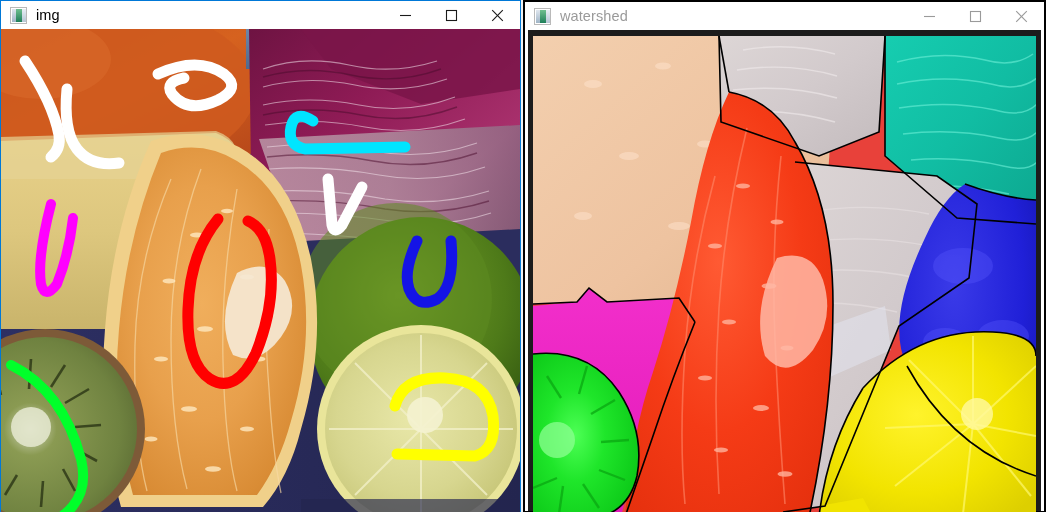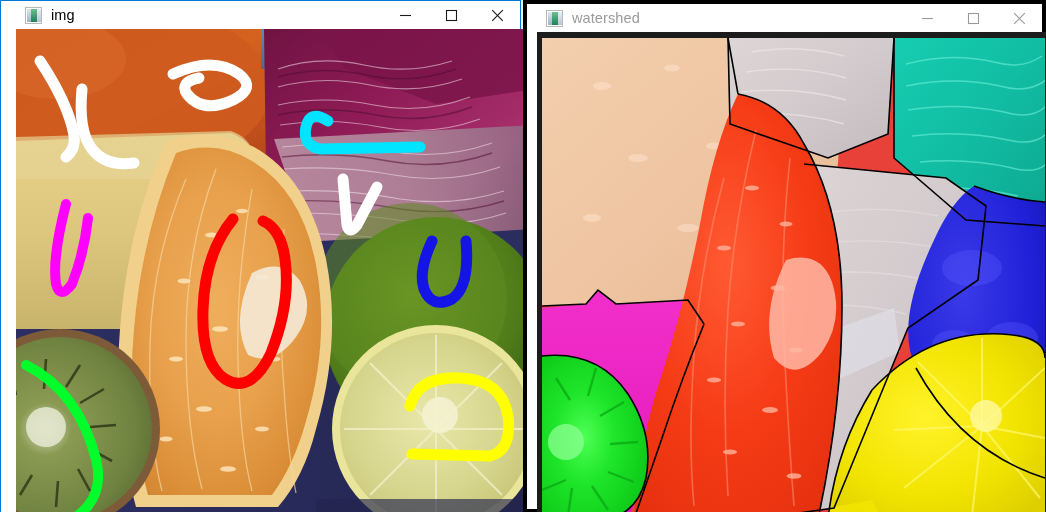--- a/index.html
+++ b/index.html
@@ -2,39 +2,39 @@
 <html><head>
 <meta charset="utf-8">
 <style>
   html,body{margin:0;padding:0;background:#ffffff;}
   body{width:1046px;height:512px;overflow:hidden;font-family:"Liberation Sans",sans-serif;}
   .desktop{position:relative;width:1046px;height:512px;background:#f0f0f0;}
 
   
   .window{position:absolute;box-sizing:border-box;background:#ffffff;}
   .win-active{border:1px solid #0078d7;}
-  .win-inactive{border:4px solid #000000;padding-left:10px;}
+  .win-inactive{border:2px solid #000000;}
   .titlebar{position:relative;height:28px;background:#ffffff;display:flex;align-items:center;}
   .win-icon{width:17px;height:17px;margin-left:9px;margin-right:9px;position:relative;
             border:1px solid #b9b9b9;box-sizing:border-box;background:#ffffff;overflow:hidden;}
   .win-icon i{position:absolute;display:block;}
   .win-icon .i1{left:1px;top:1px;width:4px;height:13px;background:linear-gradient(#dfe6ee,#9fb4c6);}
   .win-icon .i2{left:5px;top:1px;width:6px;height:13px;background:linear-gradient(#6fbf8f,#1f7f5a);}
   .win-icon .i3{left:11px;top:1px;width:4px;height:13px;background:linear-gradient(#e8eef5,#b6c6d4);}
   .win-title{font-size:14.5px;letter-spacing:.1px;}
   .t-active{color:#000000;}
   .t-inactive{color:#9a9a9a;}
   .caption-btns{position:absolute;right:0;top:0;height:28px;display:flex;}
   .cbtn{width:46px;height:28px;display:flex;align-items:center;justify-content:center;}
   .cbtn svg{display:block;}
   .stroke-active{stroke:#1a1a1a;}
   .stroke-inactive{stroke:#9a9a9a;}
 
   
-  #win-img{left:0;top:0;width:521px;height:513px;padding-left:15px;}
+  #win-img{left:0;top:0;width:521px;height:513px;}
   #img-canvas-wrap{position:relative;width:519px;height:484px;overflow:hidden;background:#000;}
 
   
   #win-watershed{left:523px;top:0;width:523px;height:513px;}
   #ws-frame{position:relative;margin:0 auto;width:513px;height:481px;
             background:#1c1c1c;padding:6px 5px 0 5px;box-sizing:border-box;}
   #ws-canvas-wrap{position:relative;width:503px;height:481px;overflow:hidden;background:#000;}
 
   .layer{position:absolute;left:0;top:0;width:100%;height:100%;}
   svg.layer{display:block;}

